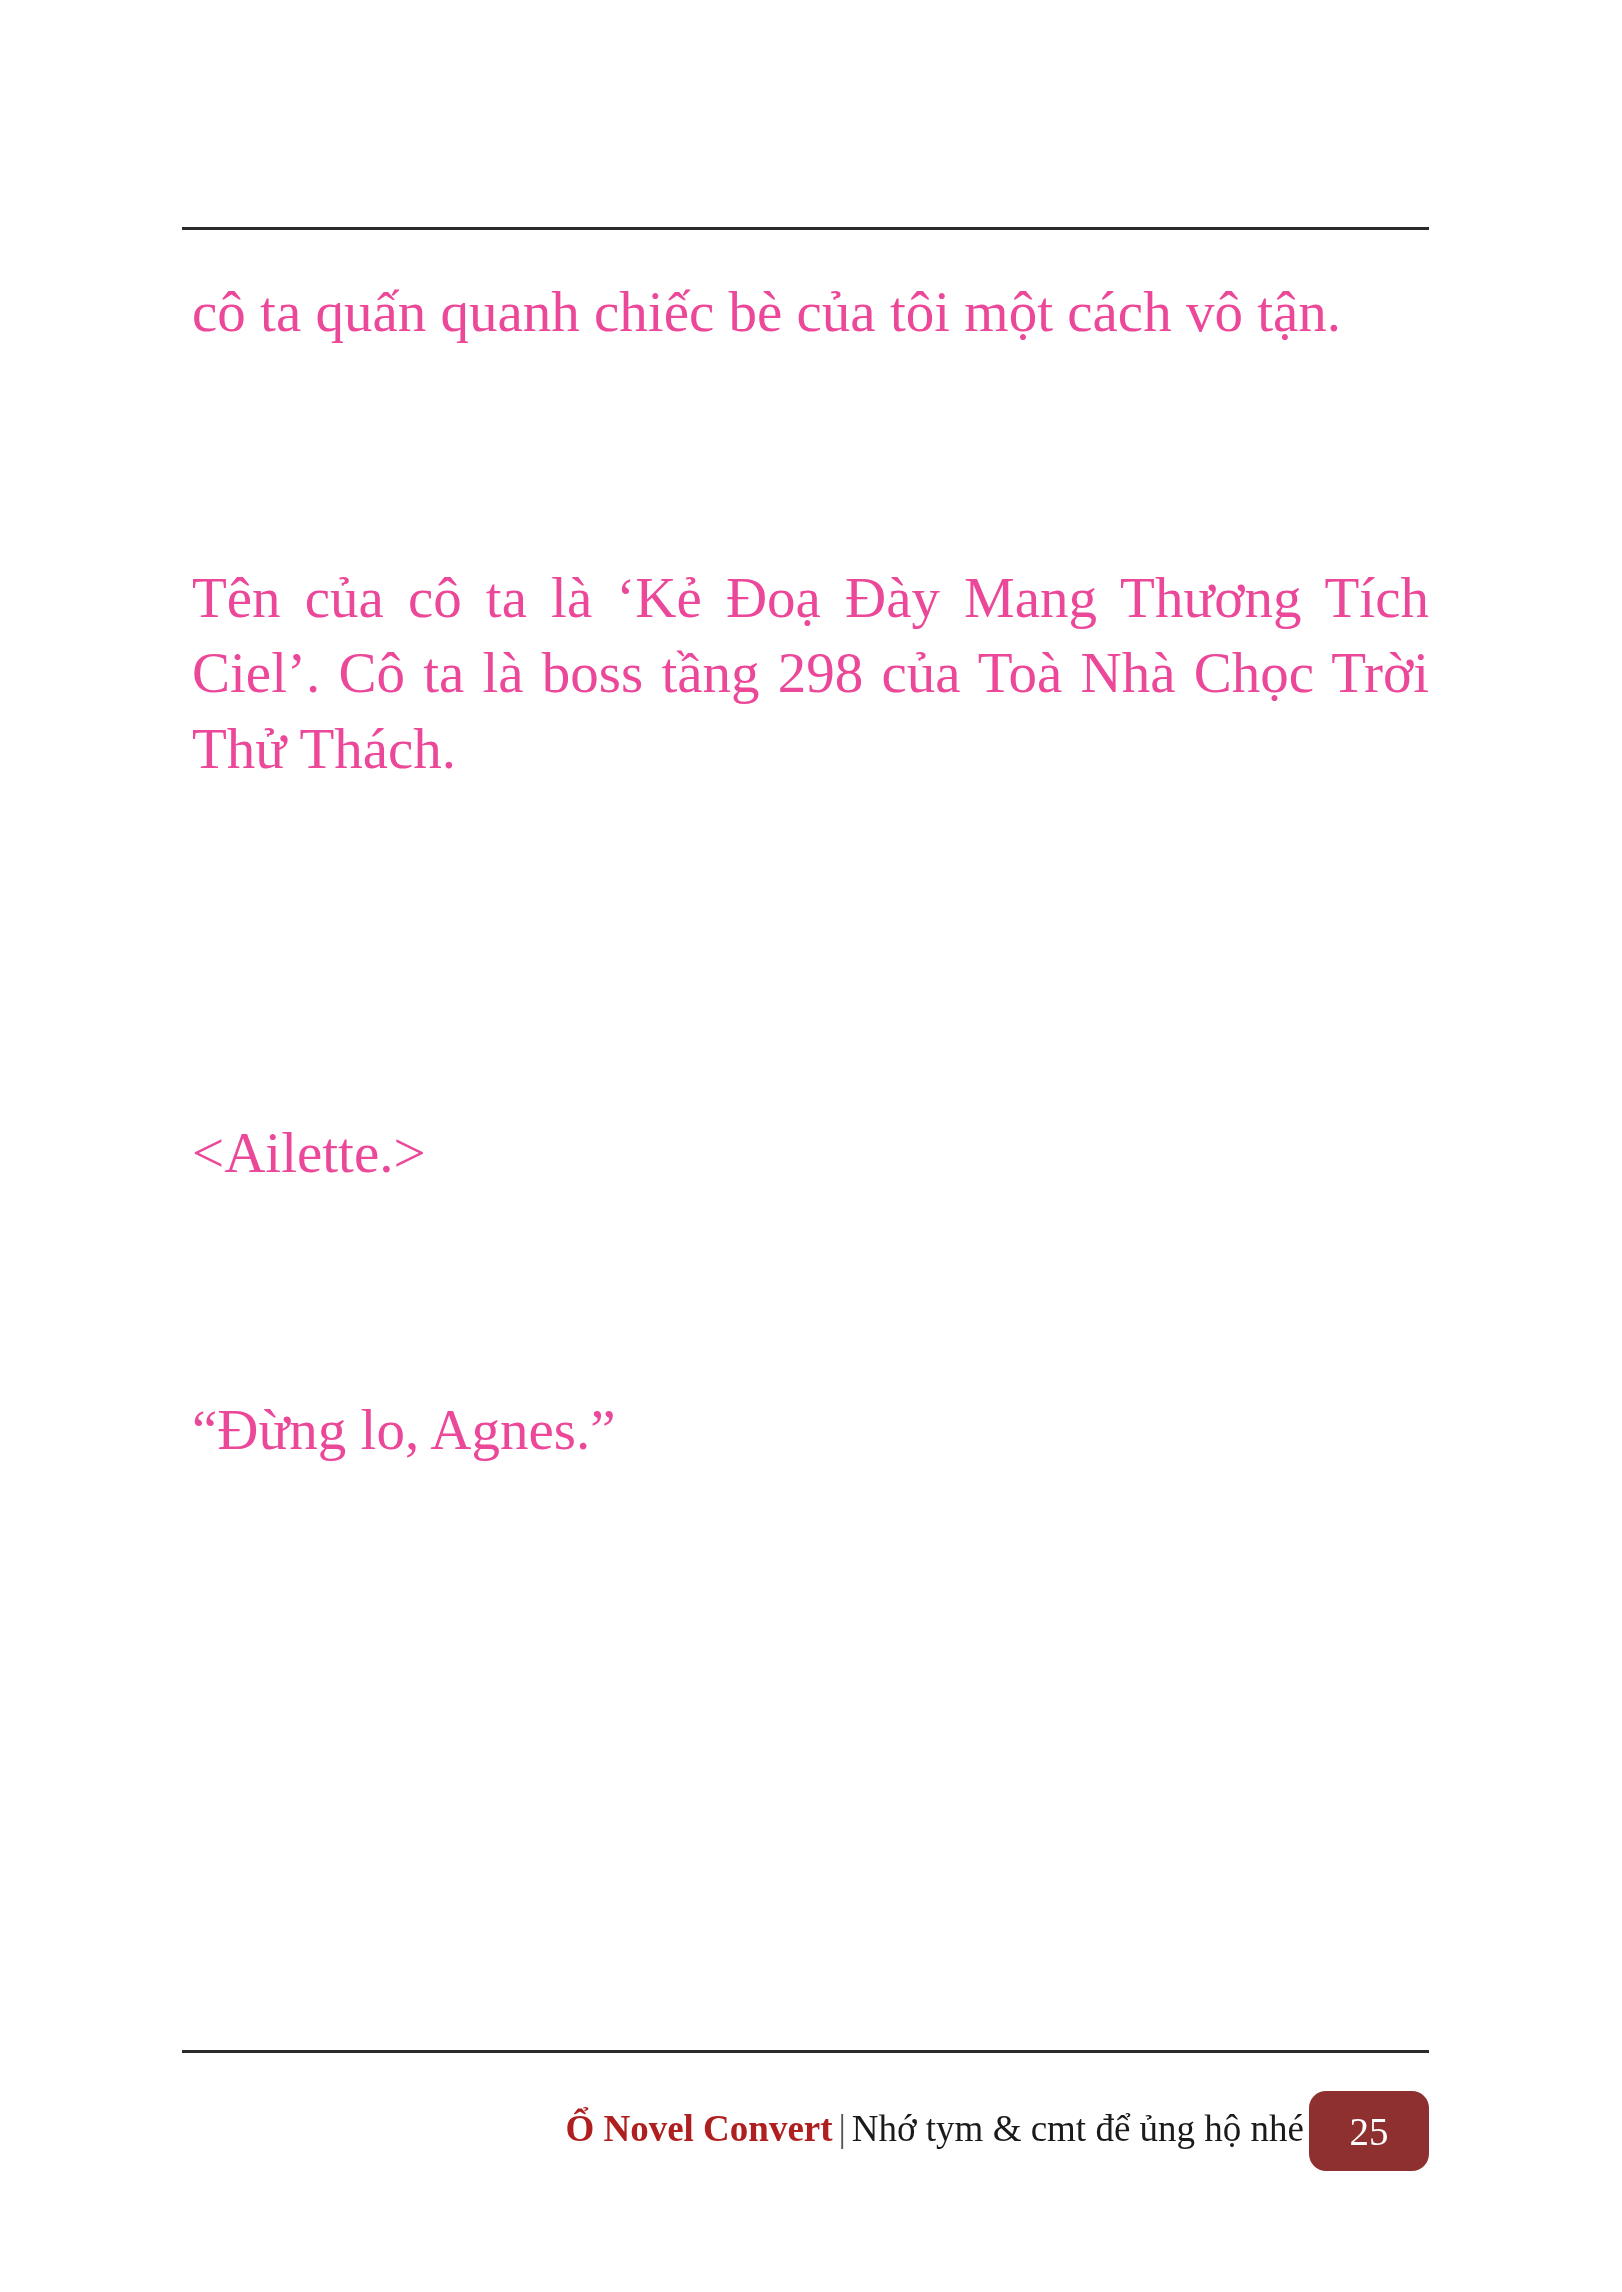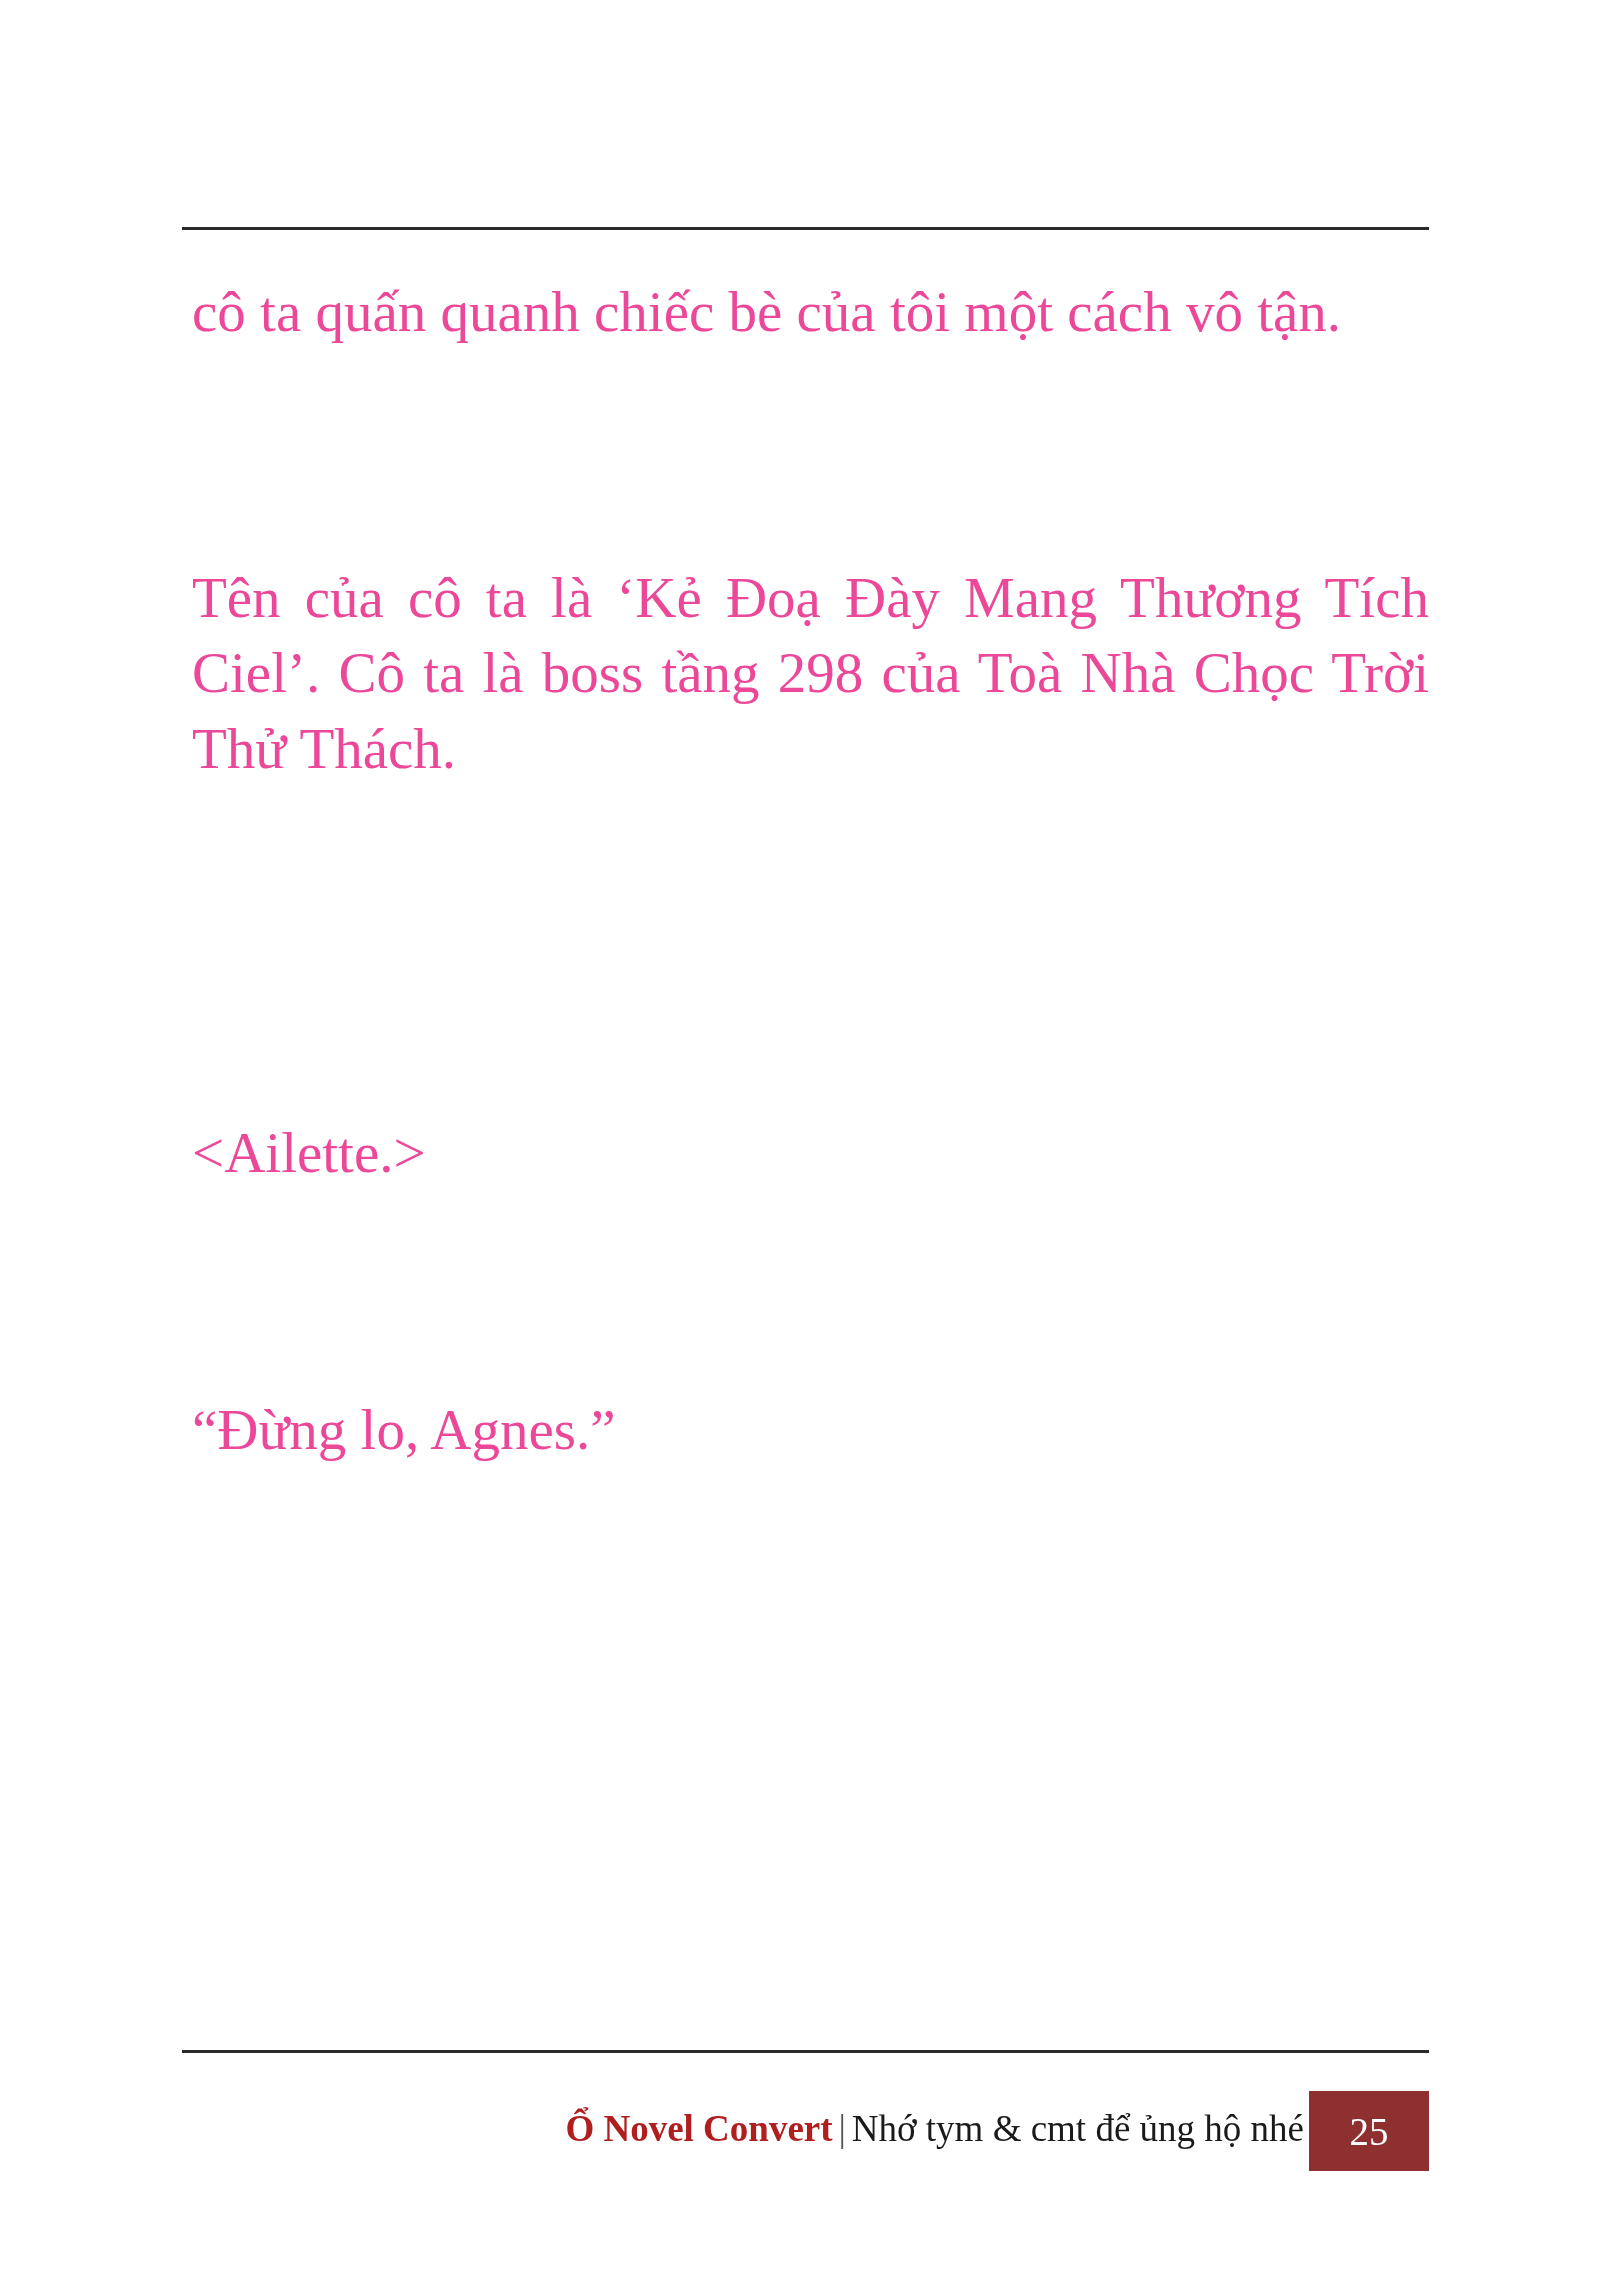--- a/index.html
+++ b/index.html
@@ -136,20 +136,21 @@
     top: -11.8px;
     width: 120px;
     height: 80px;
     background: #8e3030;
     color: #ffffff;
     display: flex;
     align-items: center;
     justify-content: center;
     font-size: 39px;
     font-family: "Liberation Serif", serif;
+    border-radius: 17px;
   }
 
   
   .watermark {
     position: absolute;
     left: 35px;
     top: 2172px;
     width: 225px;
     height: 84px;
   }

